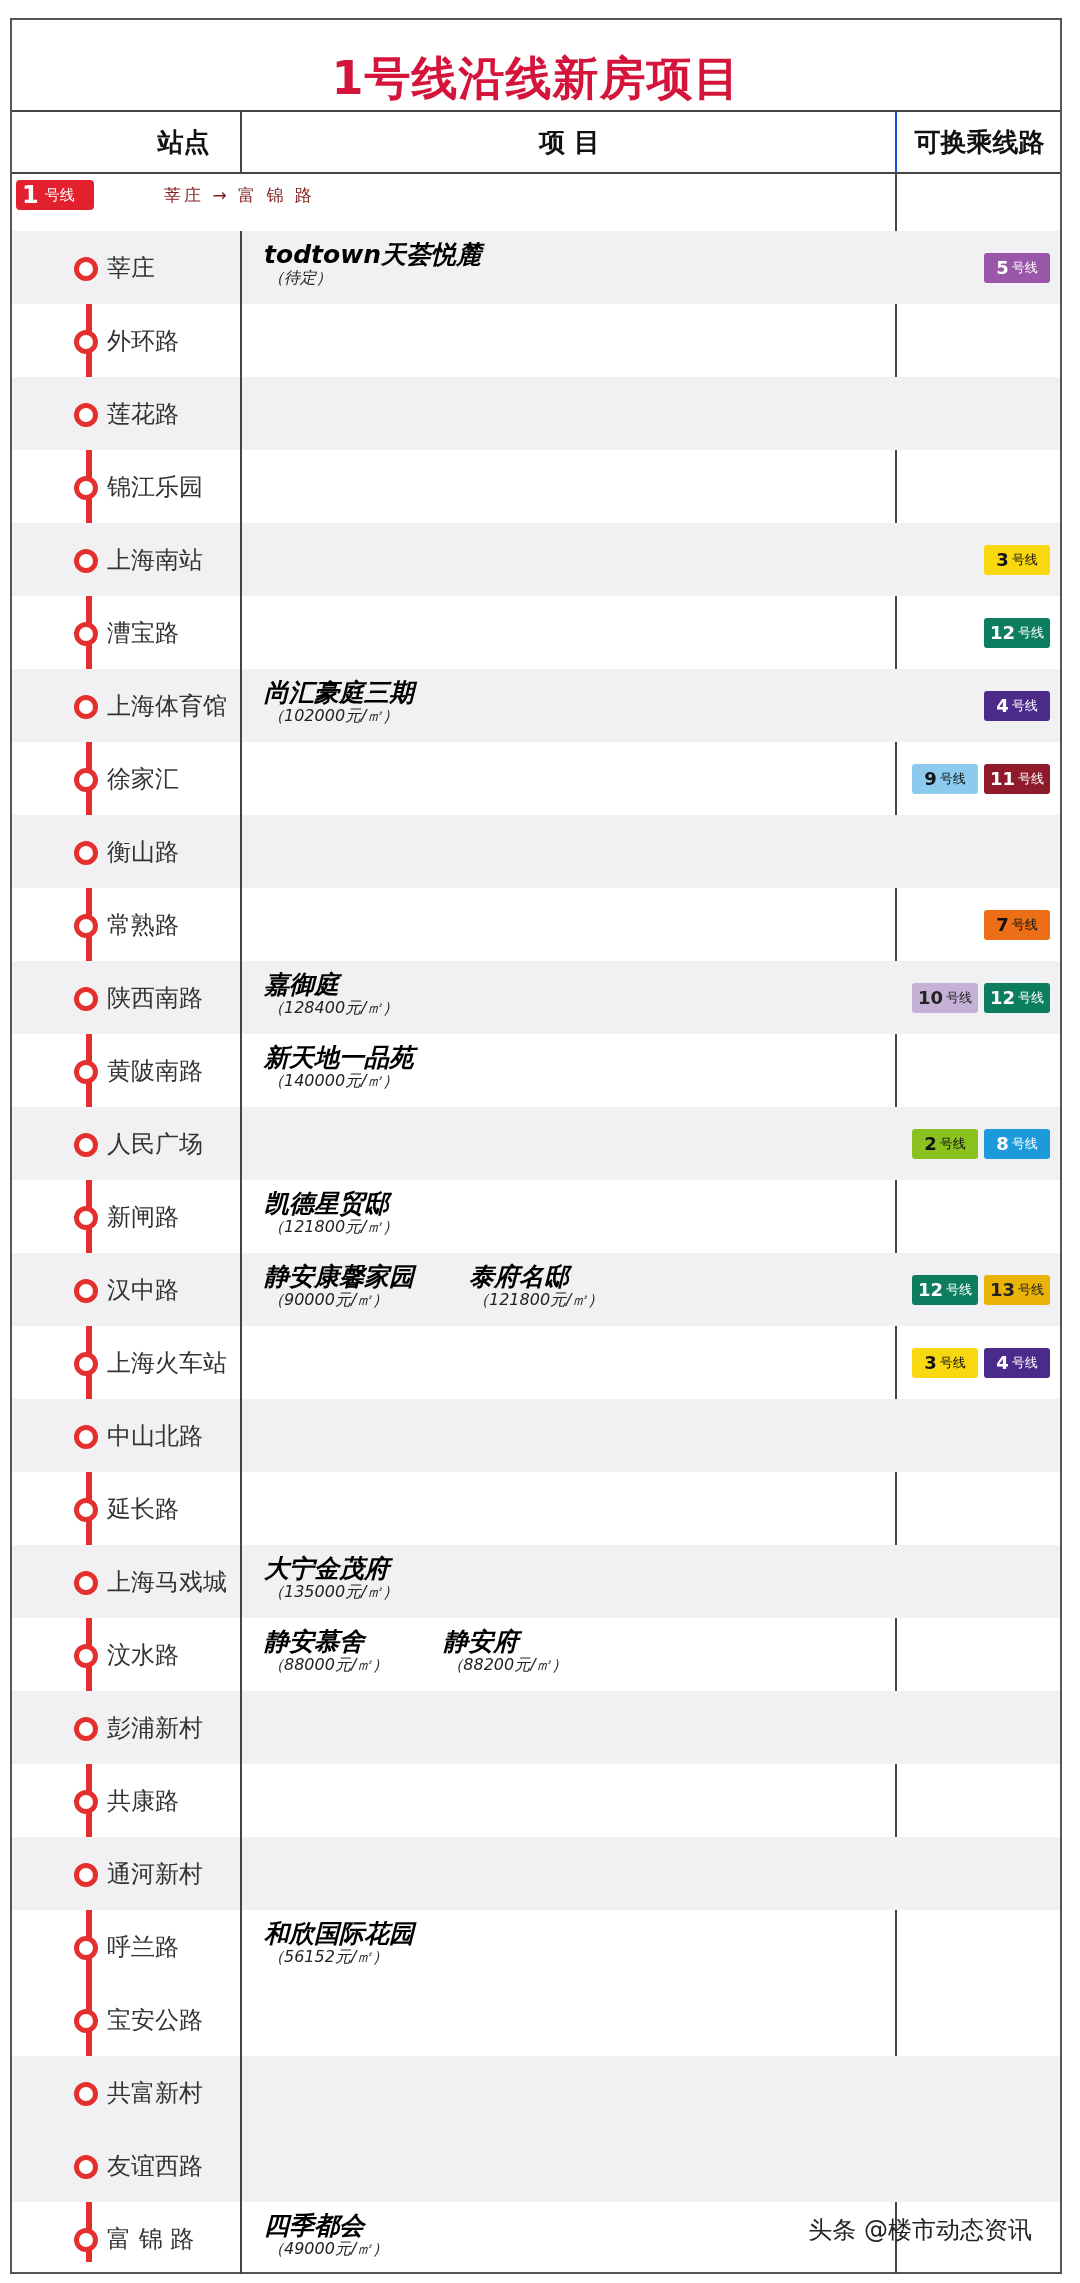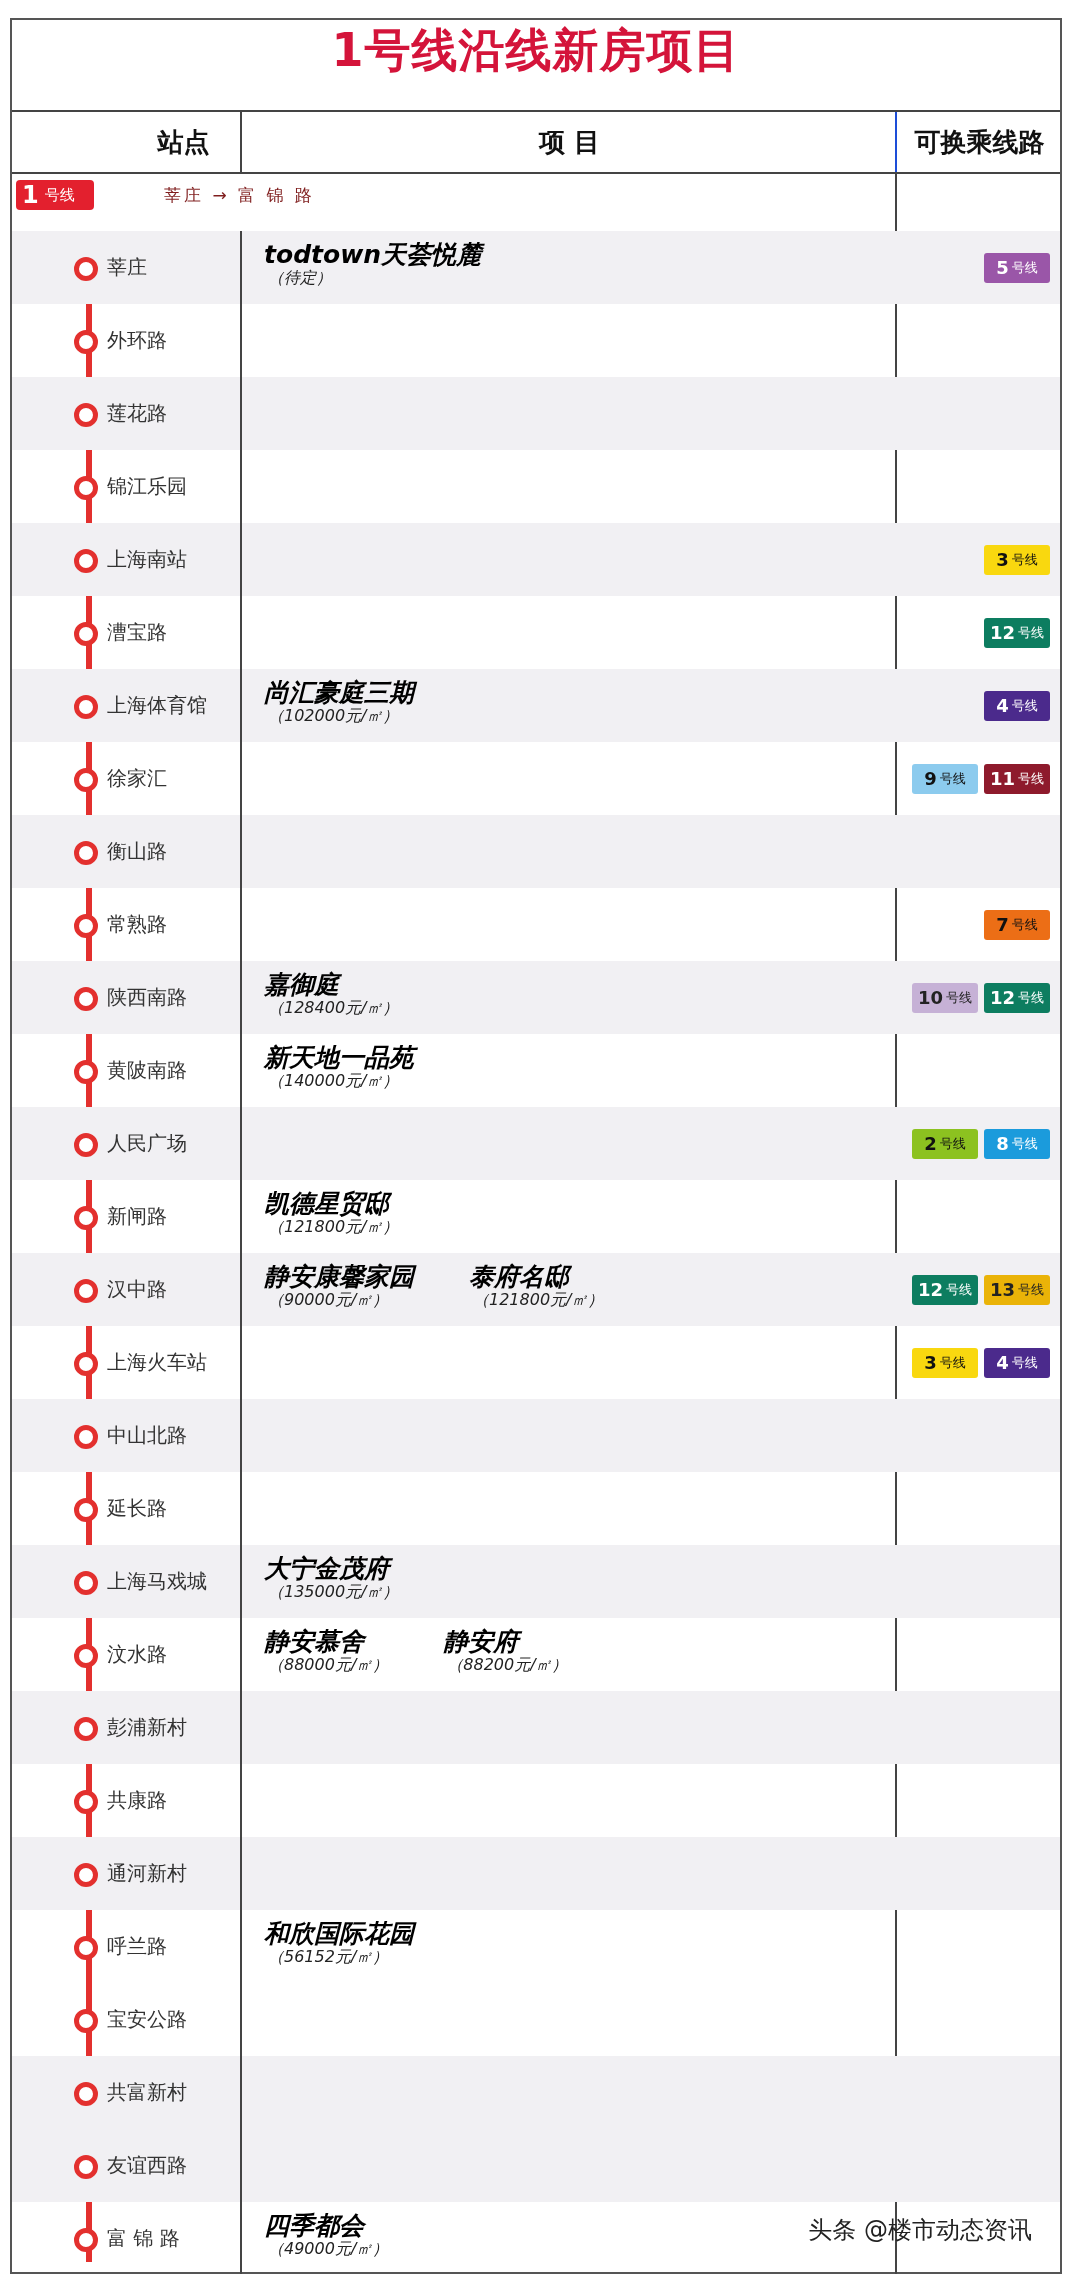--- a/index.html
+++ b/index.html
@@ -1,35 +1,35 @@
 <!DOCTYPE html>
 <html><head>
 <meta charset="utf-8">
 <style>
   html,body{margin:0;padding:0;background:#fff;}
   body{width:1080px;height:2283px;position:relative;overflow:hidden;font-family:"DejaVu Sans","Liberation Sans",sans-serif;color:#111;}
   .frame{position:absolute;left:10px;top:18px;width:1052px;height:2256px;border:2px solid #555;box-sizing:border-box;}
-  .title{position:absolute;left:0;top:0;width:100%;height:92px;display:flex;align-items:flex-start;justify-content:center;border-bottom:2px solid #444;box-sizing:border-box;}
+  .title{position:absolute;left:0;top:0;width:100%;height:92px;display:flex;align-items:flex-end;justify-content:center;border-bottom:2px solid #444;box-sizing:border-box;}
   .title span{font-size:46px;font-weight:bold;color:#d4143a;letter-spacing:1px;}
   .hdr{position:absolute;left:0;top:92px;width:100%;height:62px;border-bottom:2px solid #444;box-sizing:border-box;font-weight:bold;font-size:26px;}
   .hdr div{position:absolute;top:0;height:60px;display:flex;align-items:center;justify-content:center;}
   .h1{left:12px;width:247px;padding-left:36px;}
   .h2{left:228px;width:655px;border-left:2px solid #444;}
   .h3{left:883px;width:165px;border-left:2px solid #1d4ed8;}
   .sub{position:absolute;left:0;top:154px;width:100%;height:57px;}
   .sub .badge{position:absolute;left:4px;top:6px;width:78px;height:30px;background:#e3202e;border-radius:4px;color:#fff;display:flex;align-items:center;padding-left:6px;box-sizing:border-box;}
   .sub .badge b{font-size:24px;margin-right:6px;}
   .sub .badge i{font-style:normal;font-size:15px;}
   .sub .dir{position:absolute;left:140px;top:10px;font-size:17px;color:#7f1d1d;letter-spacing:3px;margin-left:12px;}
   .vline2{position:absolute;left:228px;top:211px;width:2px;height:2043px;background:#444;}
   .vline3{position:absolute;left:883px;top:154px;width:2px;height:2100px;background:#444;}
   .rows{position:absolute;left:0;top:211px;width:1048px;}
   .row{position:relative;height:73px;}
   .row.alt{background:#f1f0f3;}
-  .row .st{position:absolute;left:95px;top:0;height:73px;display:flex;align-items:center;font-size:20px;color:#333;}
+  .row .st{position:absolute;left:95px;top:0;height:73px;display:flex;align-items:center;font-size:24px;color:#333;}
   .row .dot{position:absolute;left:62px;top:26px;width:14px;height:14px;border:5px solid #e3302e;border-radius:50%;background:#fff;z-index:2;}
   .projs{position:absolute;left:252px;top:10px;display:flex;font-style:italic;}
   .proj{margin-right:55px;}
   .proj .nm{font-size:25px;font-weight:bold;color:#000;line-height:28px;}
   .proj .pr{font-size:16px;color:#222;line-height:18px;padding-left:4px;}
   .xfer{position:absolute;right:10px;top:0;height:73px;display:flex;align-items:center;}
   .lb{height:30px;min-width:66px;padding:0 6px;box-sizing:border-box;margin-left:6px;border-radius:3px;display:flex;align-items:center;justify-content:center;font-size:18px;font-weight:bold;}
   .lb i{font-style:normal;font-size:13px;font-weight:normal;margin-left:3px;}
   .rail{position:absolute;left:74px;top:262px;width:6px;height:1980px;background:#e3302e;}
   .wm{position:absolute;right:28px;bottom:26px;font-size:24px;color:#222;}

